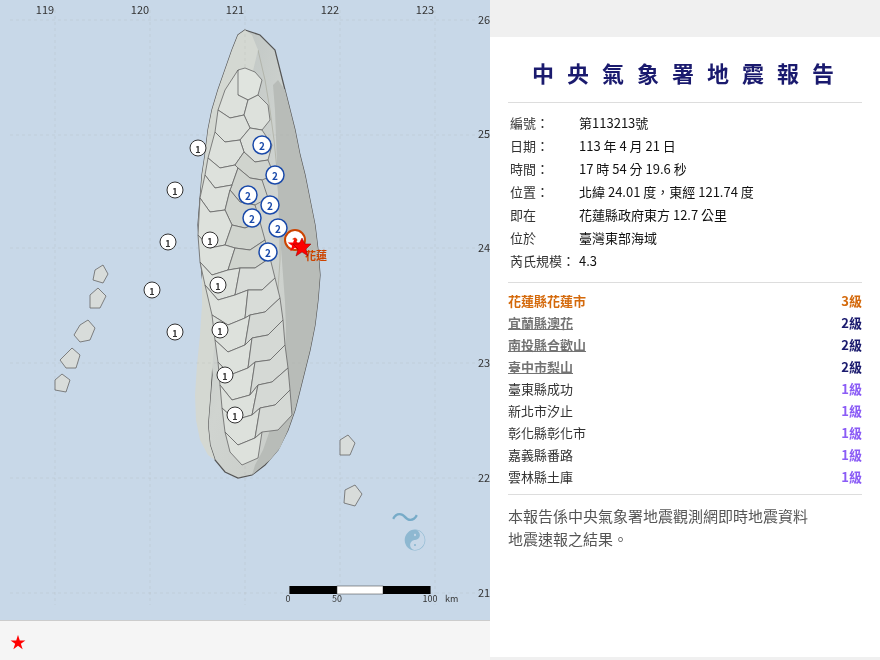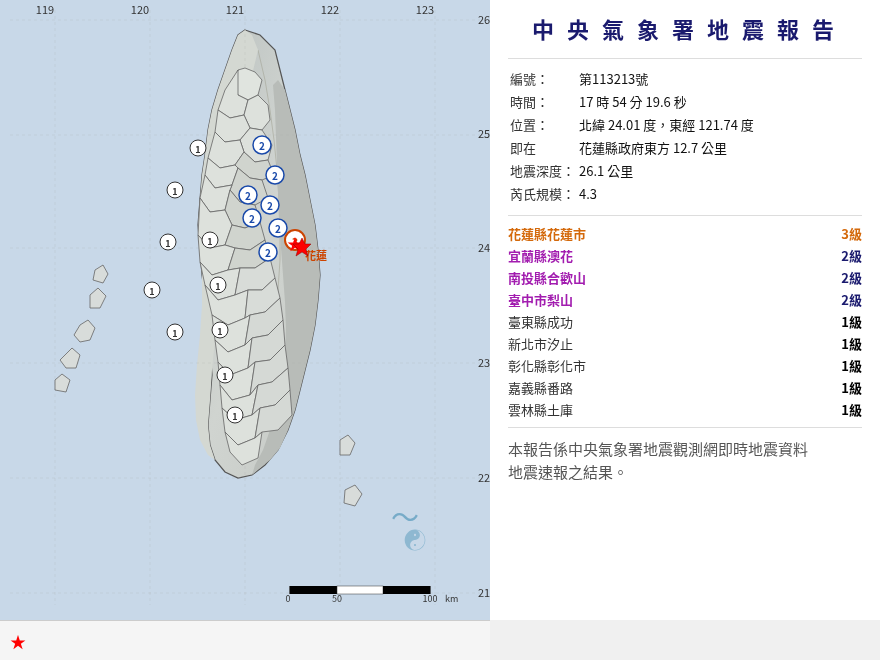--- a/index.html
+++ b/index.html
@@ -58,22 +58,23 @@
 
     .legend-text {
       font-size: 12px;
     }
 
     
     .info-panel {
       width: 390px;
       height: 620px;
       background: #ffffff;
-      padding: 12px 18px;
+      padding: 19px 18px;
       overflow-y: auto;
+      margin-top: 37px;
     }
 
     .report-title {
       font-size: 22px;
       font-weight: bold;
       color: #1a1a6e;
       letter-spacing: 4px;
       margin-bottom: 14px;
       text-align: center;
     }
@@ -124,31 +125,31 @@
       font-size: 13px;
       justify-content: center;
     }
 
     .intensity-location {
       flex: 1;
       color: #111;
     }
 
     .intensity-location.level3 { color: #d4690b; font-weight: bold; }
-    .intensity-location.level2 { color: #a21caf; font-weight: bold; }
+    .intensity-location.level2 { color: #737373; font-weight: bold; text-decoration: underline; }
     .intensity-location.level1 { color: #333; }
 
     .intensity-value {
       font-weight: bold;
       font-size: 13px;
     }
 
     .intensity-value.level3 { color: #d4690b; }
     .intensity-value.level2 { color: #1a1a6e; }
-    .intensity-value.level1 { color: #000000; }
+    .intensity-value.level1 { color: #8b5cf6; }
 
     .footer-note {
       margin-top: 10px;
       font-size: 15px;
       color: #555;
       line-height: 1.5;
     }
 
     
     .divider {
@@ -354,34 +355,38 @@
   <h1 class="report-title">中 央 氣 象 署 地 震 報 告</h1>
   <hr class="divider">
 
   <table class="info-table">
     <tbody>
         <tr>
       <td class="label">編號：</td>
       <td class="value">第113213號</td>
     </tr>
     <tr>
+      <td class="label">日期：</td>
+      <td class="value">113 年 4 月 21 日</td>
+    </tr>
+    <tr>
       <td class="label">時間：</td>
       <td class="value">17 時 54 分 19.6 秒</td>
     </tr>
     <tr>
       <td class="label">位置：</td>
       <td class="value">北緯 24.01 度，東經 121.74 度</td>
     </tr>
     <tr>
       <td class="label">即在</td>
       <td class="value">花蓮縣政府東方 12.7 公里</td>
     </tr>
     <tr>
-      <td class="label">地震深度：</td>
-      <td class="value">26.1 公里</td>
+      <td class="label">位於</td>
+      <td class="value">臺灣東部海域</td>
     </tr>
     <tr>
       <td class="label">芮氏規模：</td>
       <td class="value">4.3</td>
     </tr>
   </tbody>
     </table>
 
   <hr class="divider">
 

